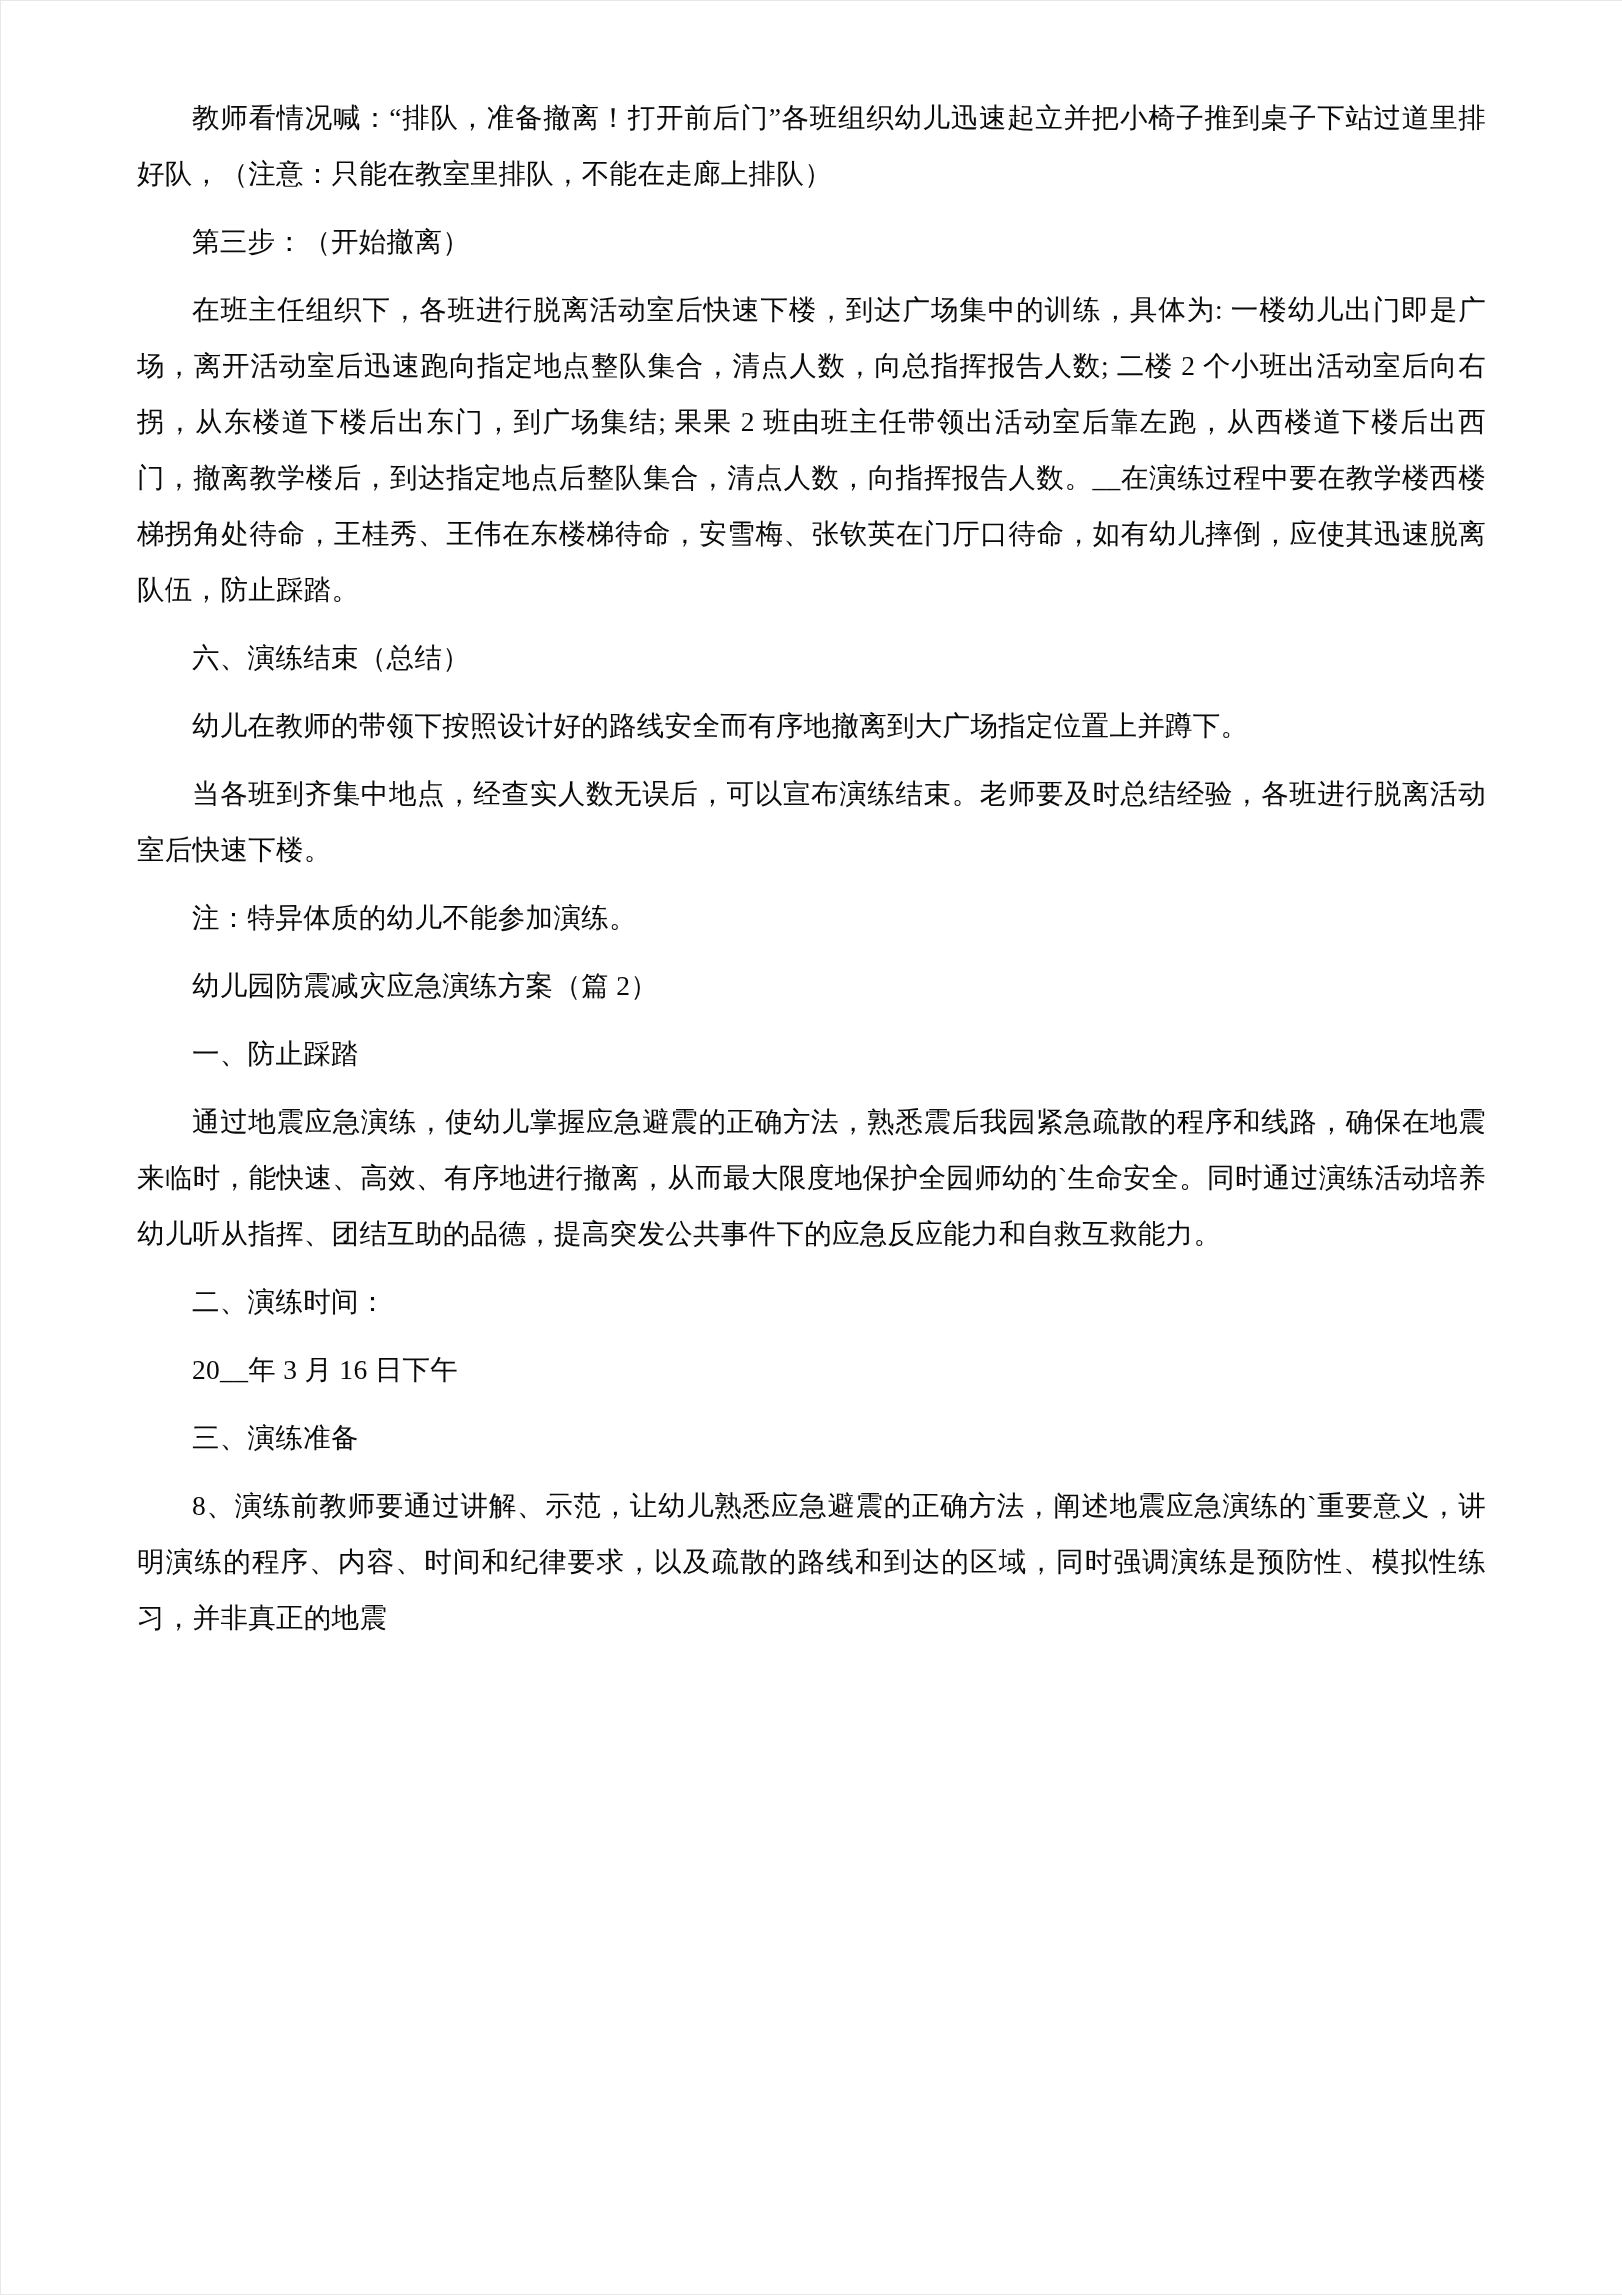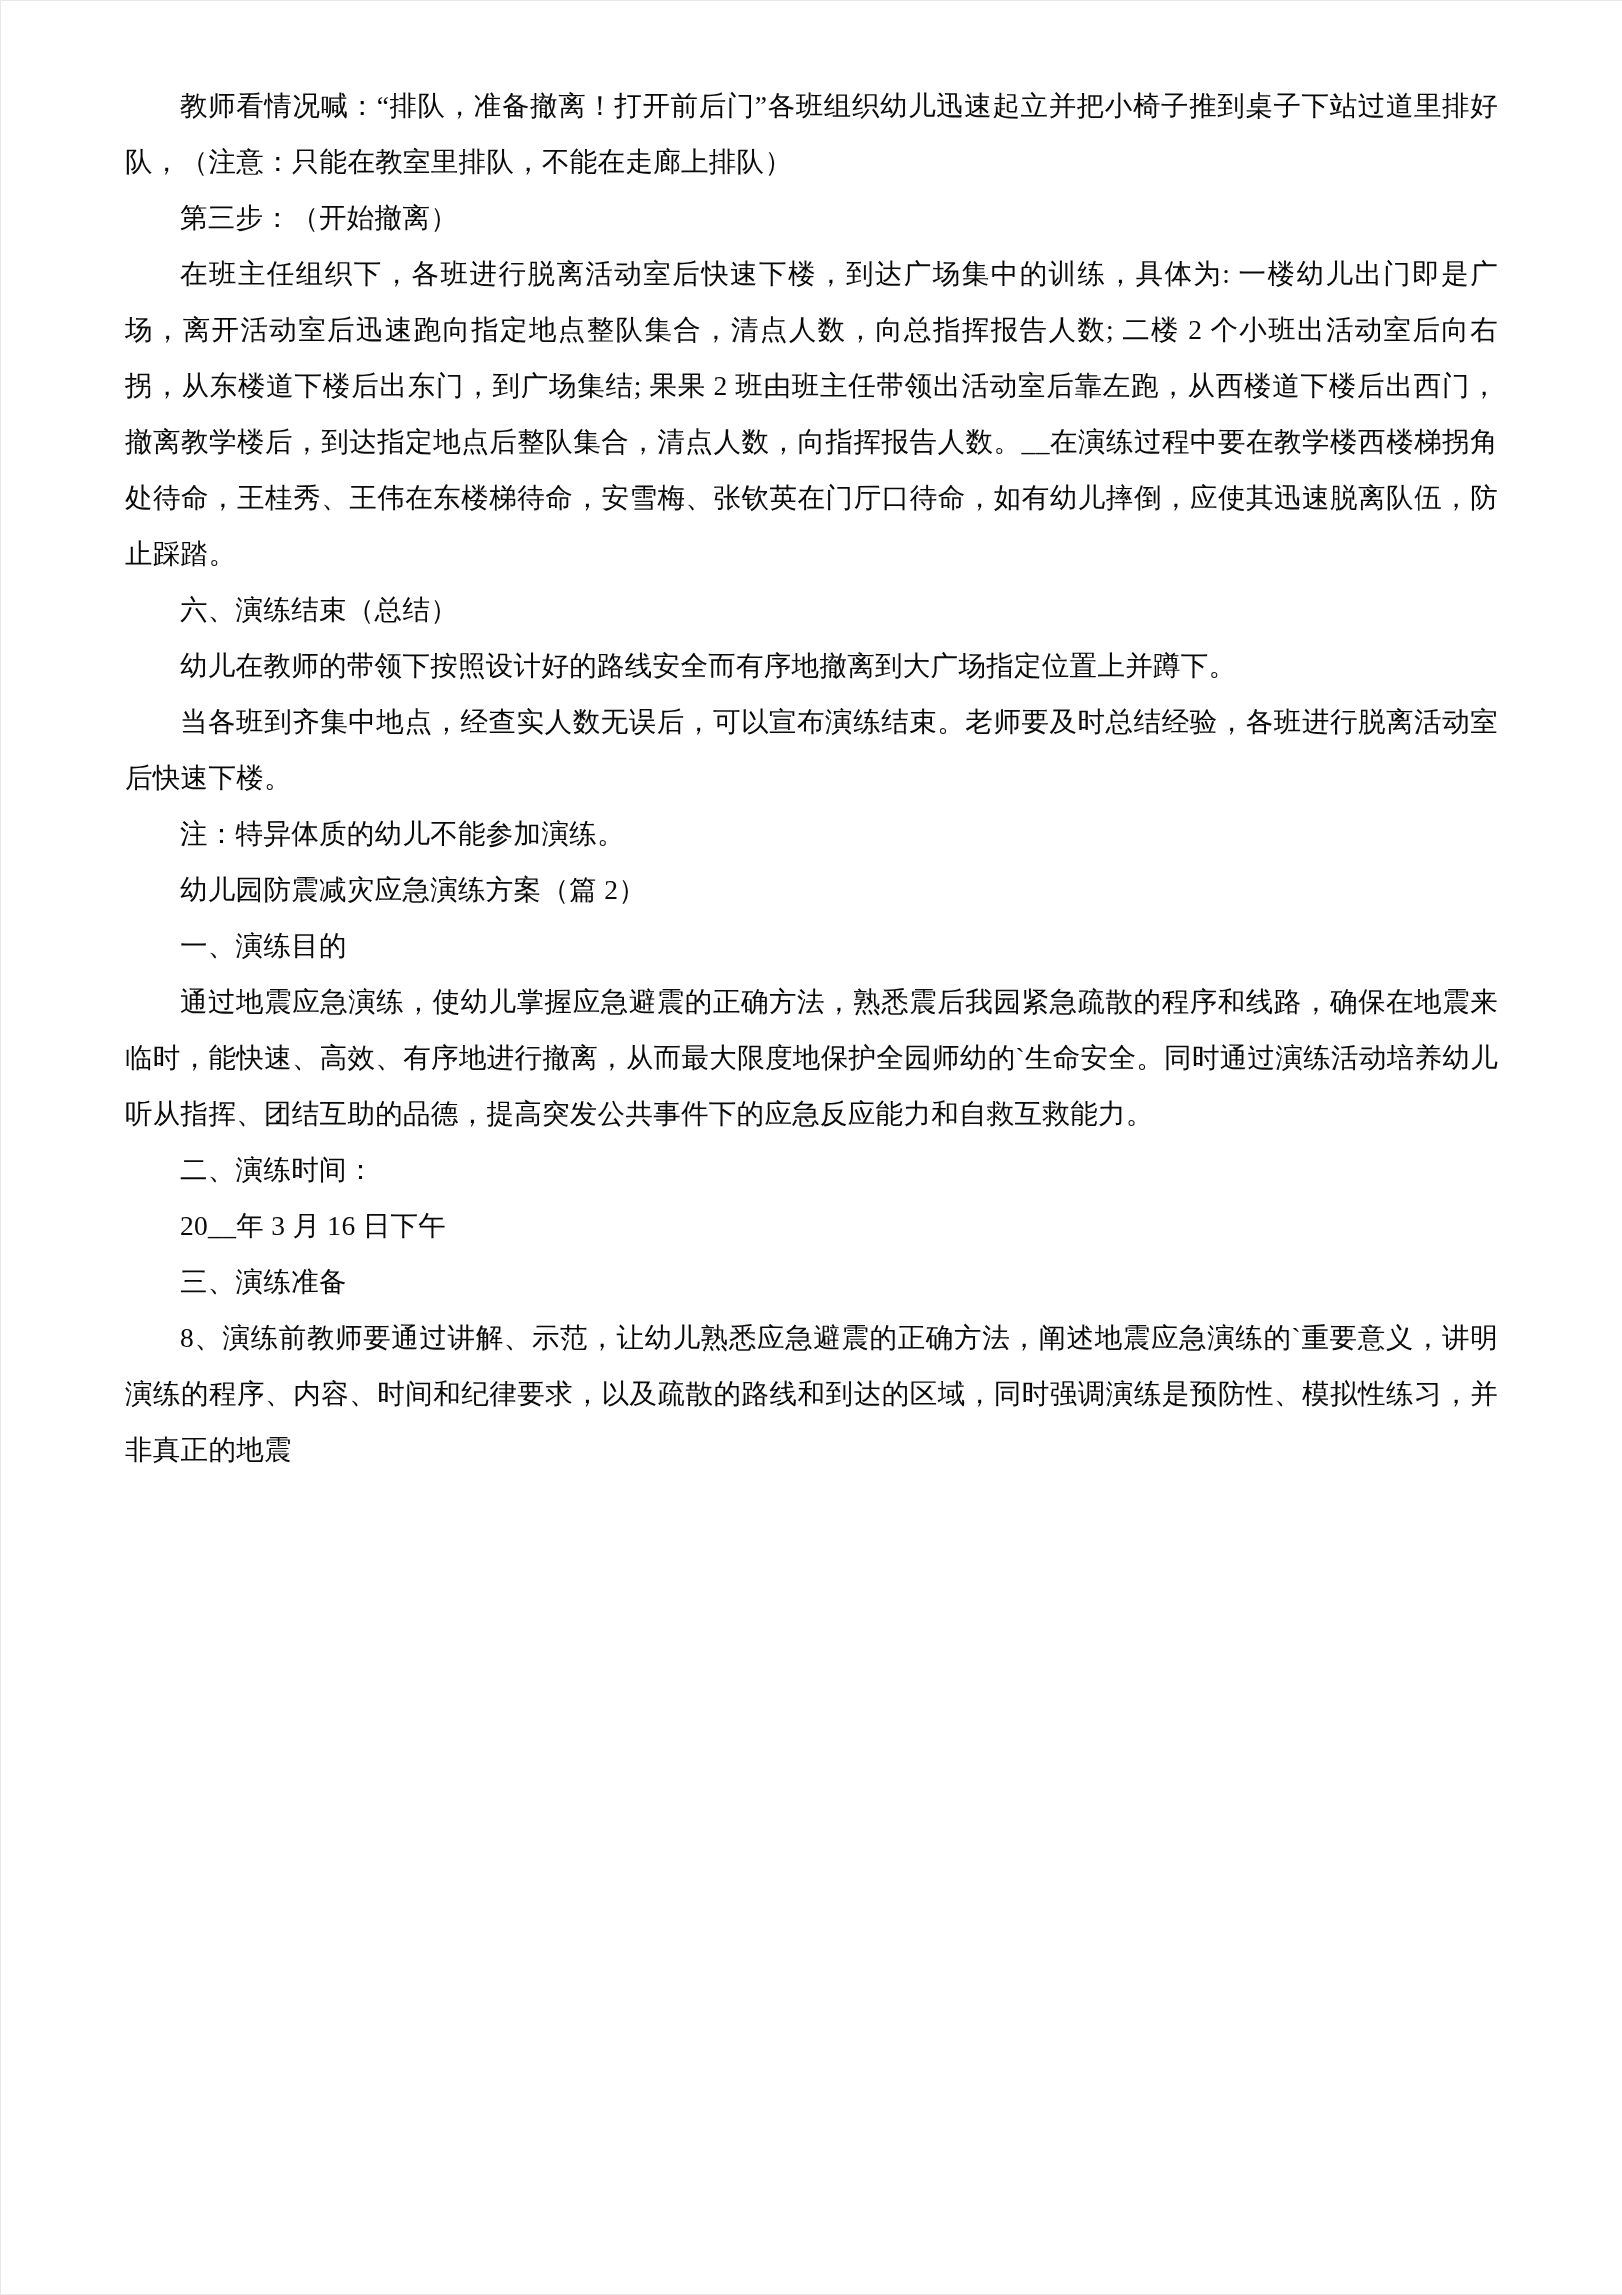--- a/index.html
+++ b/index.html
@@ -24,40 +24,40 @@
     right: 124px;
     font-family: "Liberation Serif", "DejaVu Serif", serif;
     font-size: 27.5px;
     line-height: 56px;
     color: #0a0a0a;
     text-align: justify;
     text-justify: inter-ideograph;
     letter-spacing: 0.3px;
   }
   .doc-content p {
-    margin: 0;
+    margin: 12px;
     padding: 0;
     text-indent: 2em;
     word-break: break-all;
   }
 </style>
 </head>
 <body>
 
 <div class="page">
   <div class="doc-content" id="doc-content">
       <p>教师看情况喊：“排队，准备撤离！打开前后门”各班组织幼儿迅速起立并把小椅子推到桌子下站过道里排好队，（注意：只能在教室里排队，不能在走廊上排队）</p>
       <p>第三步：（开始撤离）</p>
       <p>在班主任组织下，各班进行脱离活动室后快速下楼，到达广场集中的训练，具体为: 一楼幼儿出门即是广场，离开活动室后迅速跑向指定地点整队集合，清点人数，向总指挥报告人数; 二楼 2 个小班出活动室后向右拐，从东楼道下楼后出东门，到广场集结; 果果 2 班由班主任带领出活动室后靠左跑，从西楼道下楼后出西门，撤离教学楼后，到达指定地点后整队集合，清点人数，向指挥报告人数。__在演练过程中要在教学楼西楼梯拐角处待命，王桂秀、王伟在东楼梯待命，安雪梅、张钦英在门厅口待命，如有幼儿摔倒，应使其迅速脱离队伍，防止踩踏。</p>
       <p>六、演练结束（总结）</p>
       <p>幼儿在教师的带领下按照设计好的路线安全而有序地撤离到大广场指定位置上并蹲下。</p>
       <p>当各班到齐集中地点，经查实人数无误后，可以宣布演练结束。老师要及时总结经验，各班进行脱离活动室后快速下楼。</p>
       <p>注：特异体质的幼儿不能参加演练。</p>
       <p>幼儿园防震减灾应急演练方案（篇 2）</p>
-      <p>一、演练目的</p>
+      <p>一、防止踩踏</p>
       <p>通过地震应急演练，使幼儿掌握应急避震的正确方法，熟悉震后我园紧急疏散的程序和线路，确保在地震来临时，能快速、高效、有序地进行撤离，从而最大限度地保护全园师幼的`生命安全。同时通过演练活动培养幼儿听从指挥、团结互助的品德，提高突发公共事件下的应急反应能力和自救互救能力。</p>
       <p>二、演练时间：</p>
       <p>20__年 3 月 16 日下午</p>
       <p>三、演练准备</p>
       <p>8、演练前教师要通过讲解、示范，让幼儿熟悉应急避震的正确方法，阐述地震应急演练的`重要意义，讲明演练的程序、内容、时间和纪律要求，以及疏散的路线和到达的区域，同时强调演练是预防性、模拟性练习，并非真正的地震</p>
     </div>
 </div>
 
 
 </body></html>

